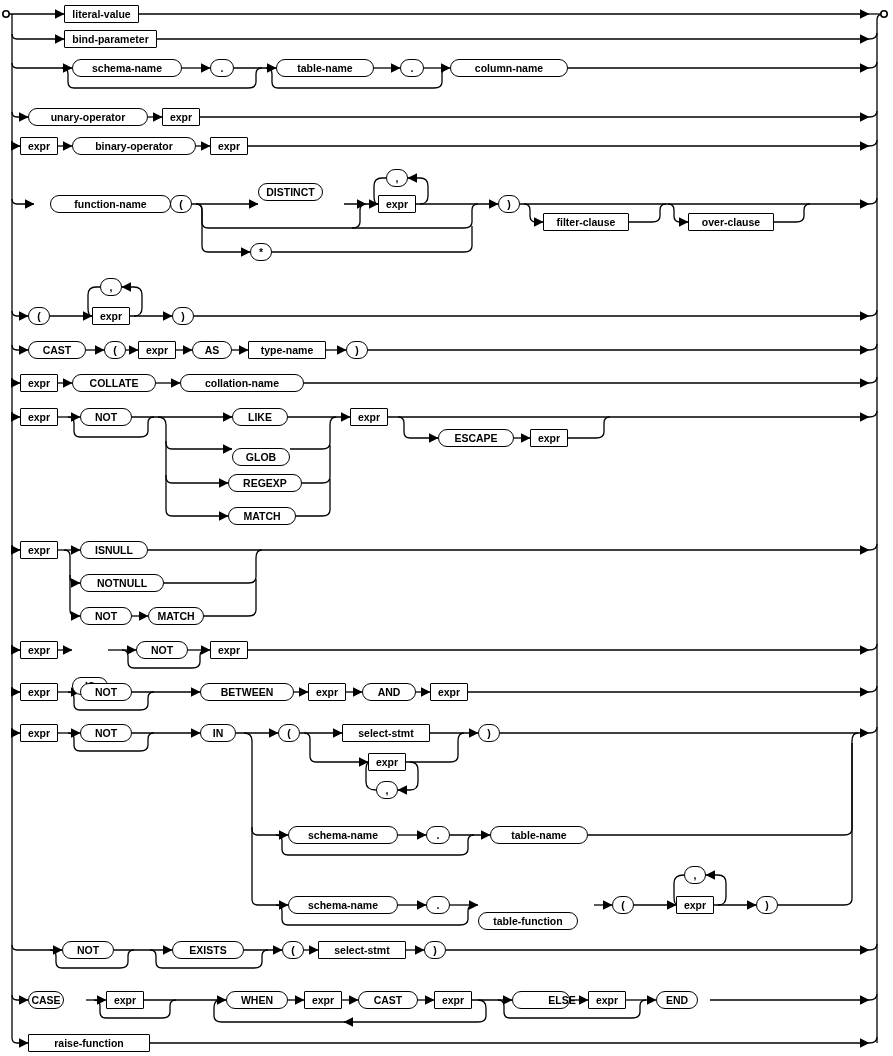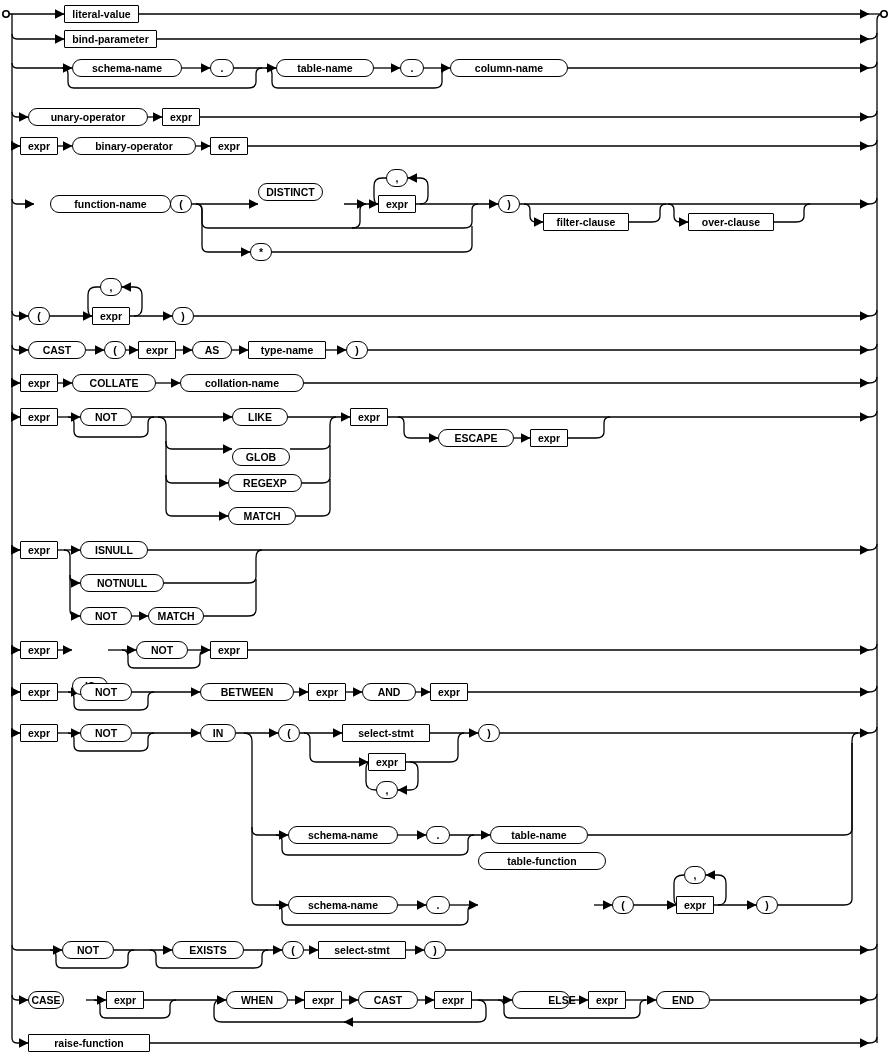--- a/index.html
+++ b/index.html
@@ -256,34 +256,34 @@
       <div class="node terminal" style="left: 278px; top: 724px; width: 22px;">(</div>
       <div class="node nonterminal" style="left: 342px; top: 724px; width: 88px;">select-stmt</div>
       <div class="node nonterminal" style="left: 368px; top: 753px; width: 38px;">expr</div>
       <div class="node terminal" style="left: 376px; top: 781px; width: 22px;">,</div>
       <div class="node terminal" style="left: 478px; top: 724px; width: 22px;">)</div>
       <div class="node terminal" style="left: 288px; top: 826px; width: 110px;">schema-name</div>
       <div class="node terminal" style="left: 426px; top: 826px; width: 24px;">.</div>
       <div class="node terminal" style="left: 490px; top: 826px; width: 98px;">table-name</div>
       <div class="node terminal" style="left: 288px; top: 896px; width: 110px;">schema-name</div>
       <div class="node terminal" style="left: 426px; top: 896px; width: 24px;">.</div>
-      <div class="node terminal" style="left: 478px; top: 852px; width: 128px;">table-function</div>
+      <div class="node terminal" style="left: 478px; top: 912px; width: 100px;">table-function</div>
       <div class="node terminal" style="left: 612px; top: 896px; width: 22px;">(</div>
       <div class="node terminal" style="left: 684px; top: 866px; width: 22px;">,</div>
       <div class="node nonterminal" style="left: 676px; top: 896px; width: 38px;">expr</div>
       <div class="node terminal" style="left: 756px; top: 896px; width: 22px;">)</div>
       <div class="node terminal" style="left: 62px; top: 941px; width: 52px;">NOT</div>
       <div class="node terminal" style="left: 172px; top: 941px; width: 72px;">EXISTS</div>
       <div class="node terminal" style="left: 282px; top: 941px; width: 22px;">(</div>
       <div class="node nonterminal" style="left: 318px; top: 941px; width: 88px;">select-stmt</div>
       <div class="node terminal" style="left: 424px; top: 941px; width: 22px;">)</div>
       <div class="node terminal" style="left: 28px; top: 991px; width: 36px;">CASE</div>
       <div class="node nonterminal" style="left: 106px; top: 991px; width: 38px;">expr</div>
       <div class="node terminal" style="left: 226px; top: 991px; width: 62px;">WHEN</div>
       <div class="node nonterminal" style="left: 304px; top: 991px; width: 38px;">expr</div>
       <div class="node terminal" style="left: 358px; top: 991px; width: 60px;">CAST</div>
       <div class="node nonterminal" style="left: 434px; top: 991px; width: 38px;">expr</div>
       <div class="node terminal" style="left: 512px; top: 991px; width: 58px; padding-left: 44px;">ELSE</div>
       <div class="node nonterminal" style="left: 588px; top: 991px; width: 38px;">expr</div>
-      <div class="node terminal" style="left: 656px; top: 991px; width: 54px;">END</div>
+      <div class="node terminal" style="left: 656px; top: 991px; width: 42px;">END</div>
       <div class="node nonterminal" style="left: 28px; top: 1034px; width: 122px;">raise-function</div>
     </div>
 </div>
 
 </body></html>

